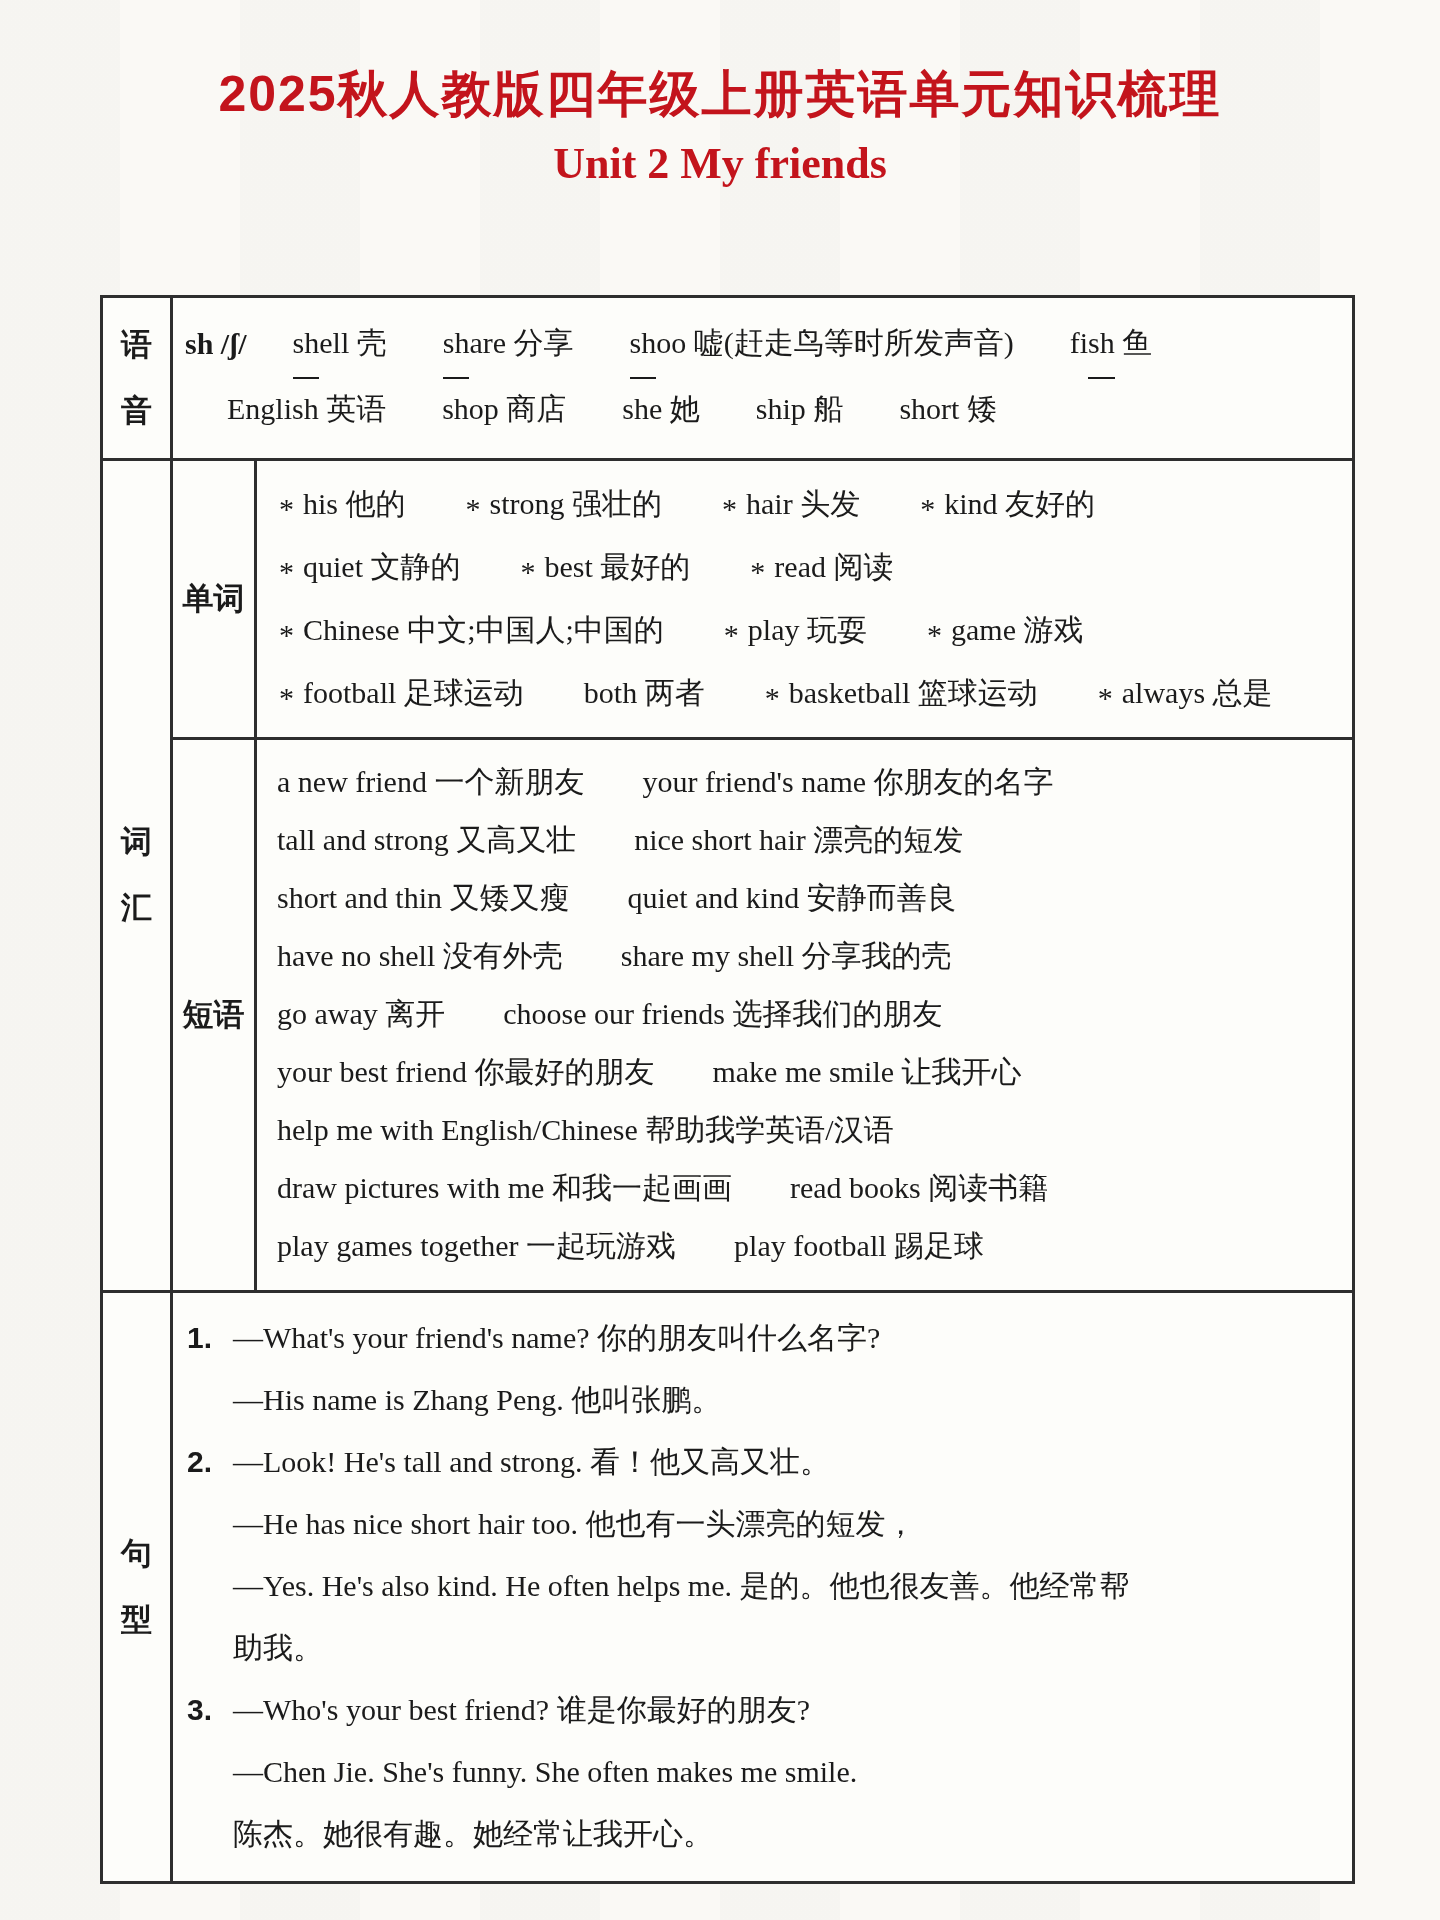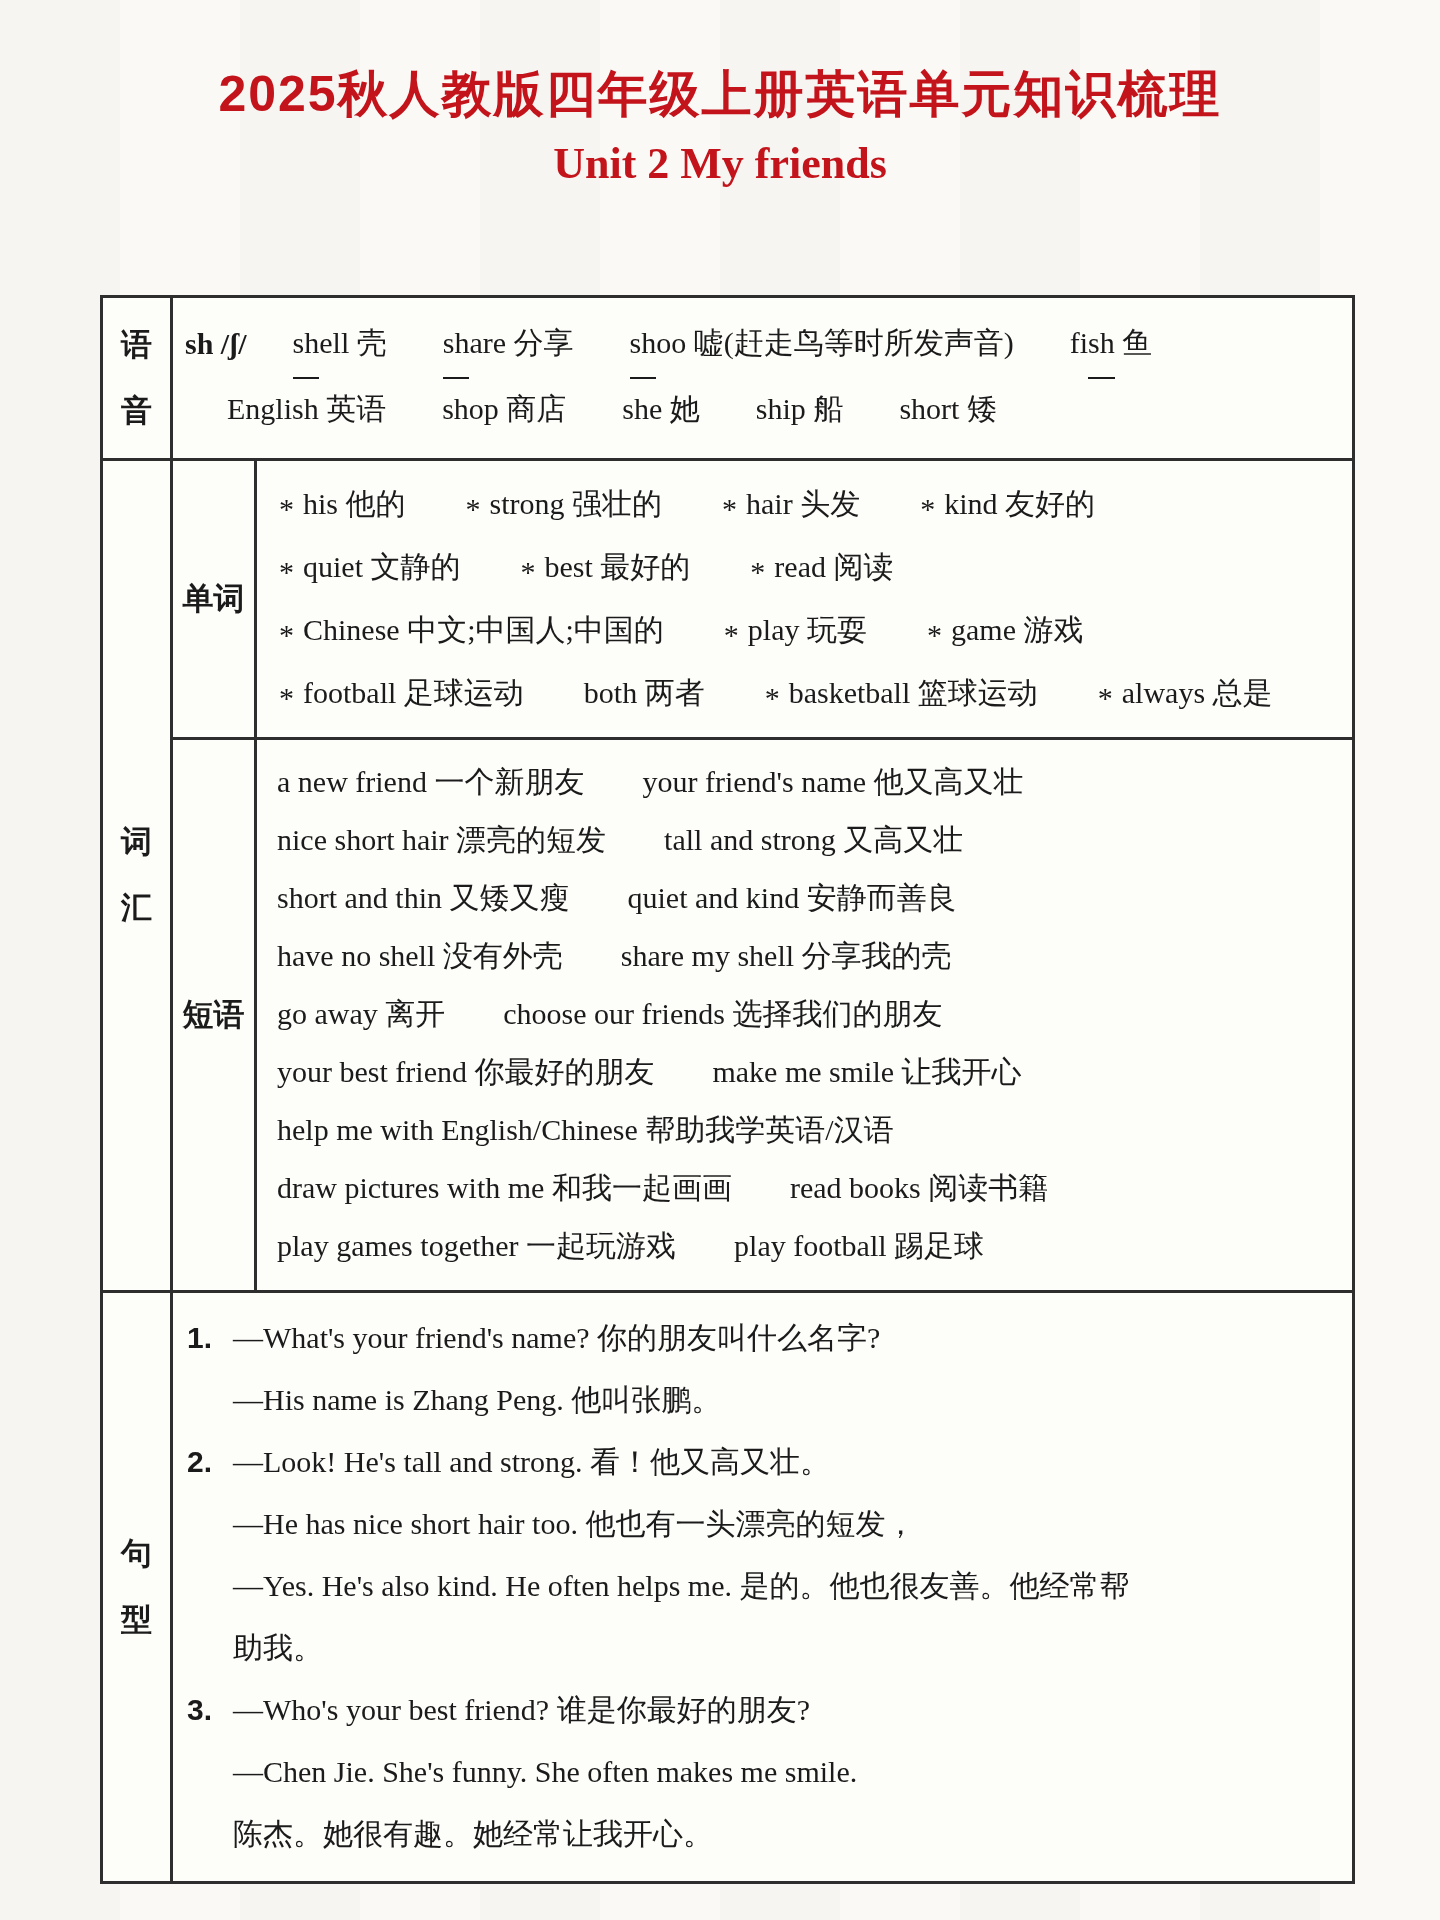--- a/index.html
+++ b/index.html
@@ -147,25 +147,25 @@
                 <span class="vword"><span class="star">*</span><span class="en">basketball</span><span class="zh"> 篮球运动</span></span>
                 <span class="vword"><span class="star">*</span><span class="en">always</span><span class="zh"> 总是</span></span>
               </div>
             </div>
         </div>
         <div class="subrow">
           <div class="sub-label">短语</div>
           <div class="phrases-content" id="phrase-lines">
               <div class="pline">
                 <span class="phrase"><span class="en">a new friend</span><span class="zh"> 一个新朋友</span></span>
-                <span class="phrase"><span class="en">your friend's name</span><span class="zh"> 他又高又壮</span></span>
-              </div>
-              <div class="pline">
+                <span class="phrase"><span class="en">your friend's name</span><span class="zh"> 你朋友的名字</span></span>
+              </div>
+              <div class="pline">
+                <span class="phrase"><span class="en">tall and strong</span><span class="zh"> 又高又壮</span></span>
                 <span class="phrase"><span class="en">nice short hair</span><span class="zh"> 漂亮的短发</span></span>
-                <span class="phrase"><span class="en">tall and strong</span><span class="zh"> 又高又壮</span></span>
               </div>
               <div class="pline">
                 <span class="phrase"><span class="en">short and thin</span><span class="zh"> 又矮又瘦</span></span>
                 <span class="phrase"><span class="en">quiet and kind</span><span class="zh"> 安静而善良</span></span>
               </div>
               <div class="pline">
                 <span class="phrase"><span class="en">have no shell</span><span class="zh"> 没有外壳</span></span>
                 <span class="phrase"><span class="en">share my shell</span><span class="zh"> 分享我的壳</span></span>
               </div>
               <div class="pline">

